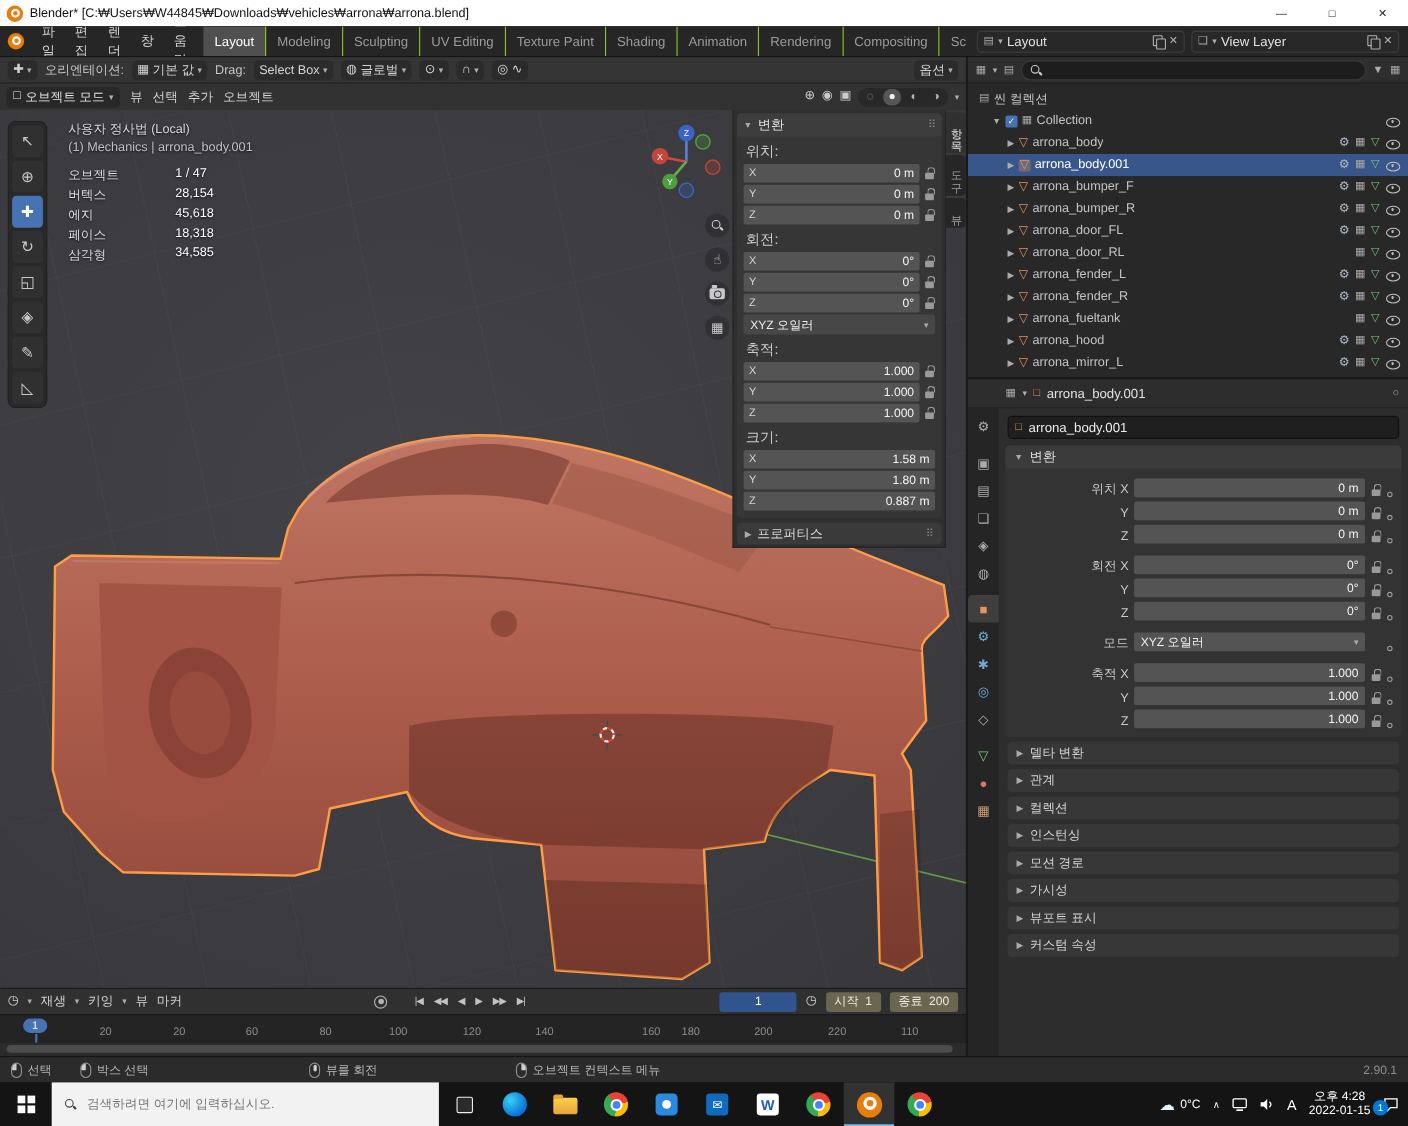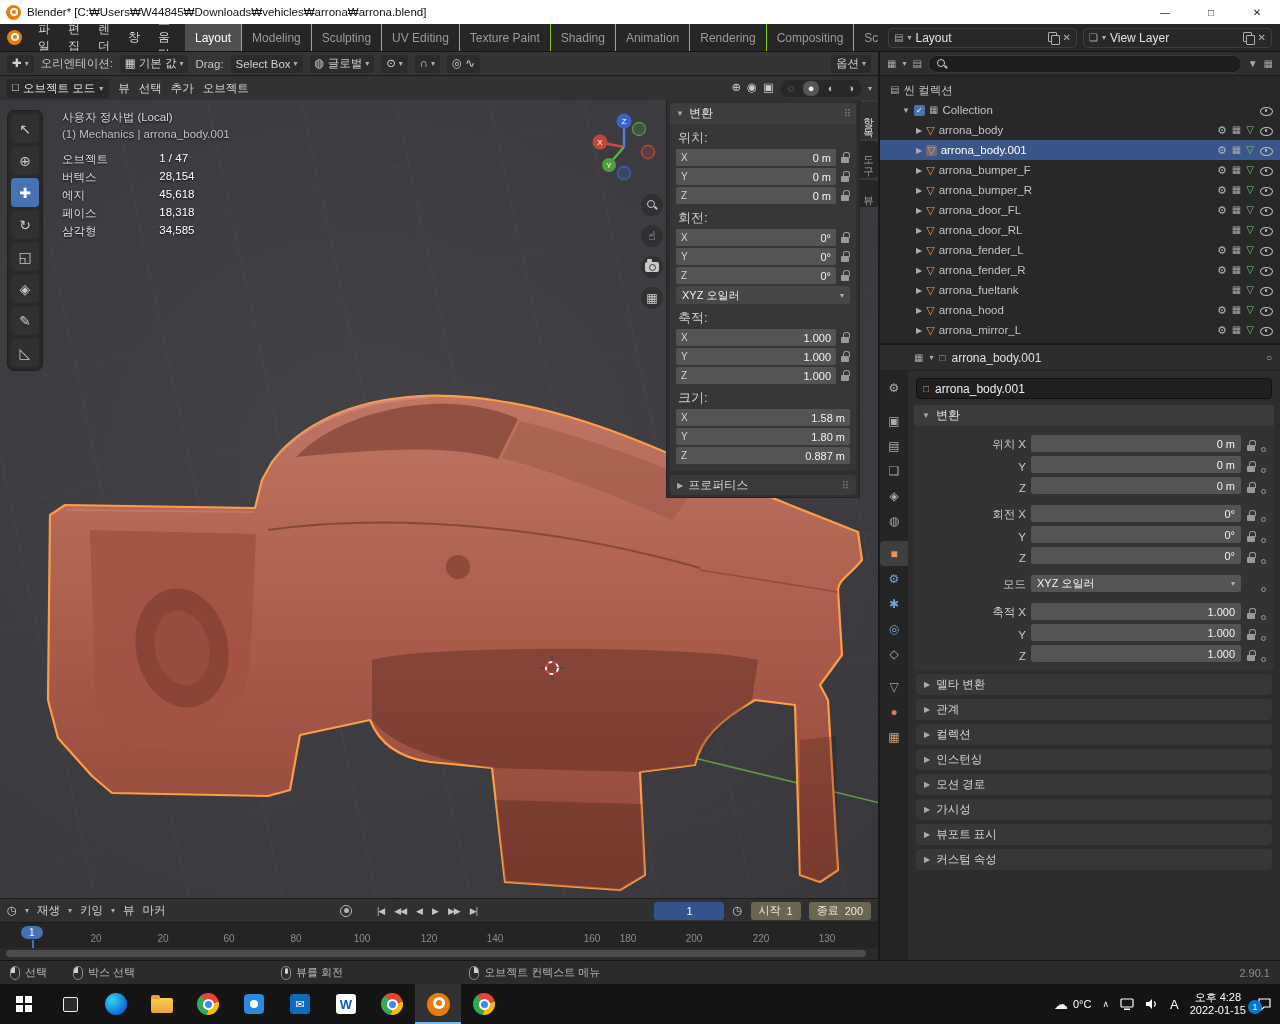--- a/index.html
+++ b/index.html
@@ -577,21 +577,21 @@
           <span class="rnum" style="left:163px">20</span>
           <span class="rnum" style="left:229px">60</span>
           <span class="rnum" style="left:296px">80</span>
           <span class="rnum" style="left:362px">100</span>
           <span class="rnum" style="left:429px">120</span>
           <span class="rnum" style="left:495px">140</span>
           <span class="rnum" style="left:592px">160</span>
           <span class="rnum" style="left:628px">180</span>
           <span class="rnum" style="left:694px">200</span>
           <span class="rnum" style="left:761px">220</span>
-          <span class="rnum" style="left:827px">130</span>
+          <span class="rnum" style="left:827px">110</span>
         </div>
         <div class="tl-scroll">
             <span class="bar"></span>
           </div>
       </div>
 
       <div class="rightcol">
 
         <div class="ol-header">
           <span class="ic gr-ic">▦</span>
@@ -920,20 +920,24 @@
 
   <div class="taskbar">
     <div class="tkb start">
         <span class="winlogo">
           <span></span>
           <span></span>
           <span></span>
           <span></span>
         </span>
       </div>
+    <div class="search">
+      <span class="magnifier"></span>
+      <input type="text" placeholder="검색하려면 여기에 입력하십시오." style="">
+    </div>
     <div class="tkb taskview">
         <span class="tv"></span>
       </div>
     <div class="app">
         <span class="edge"></span>
       </div>
     <div class="app">
         <span class="folder"></span>
       </div>
     <div class="app">

